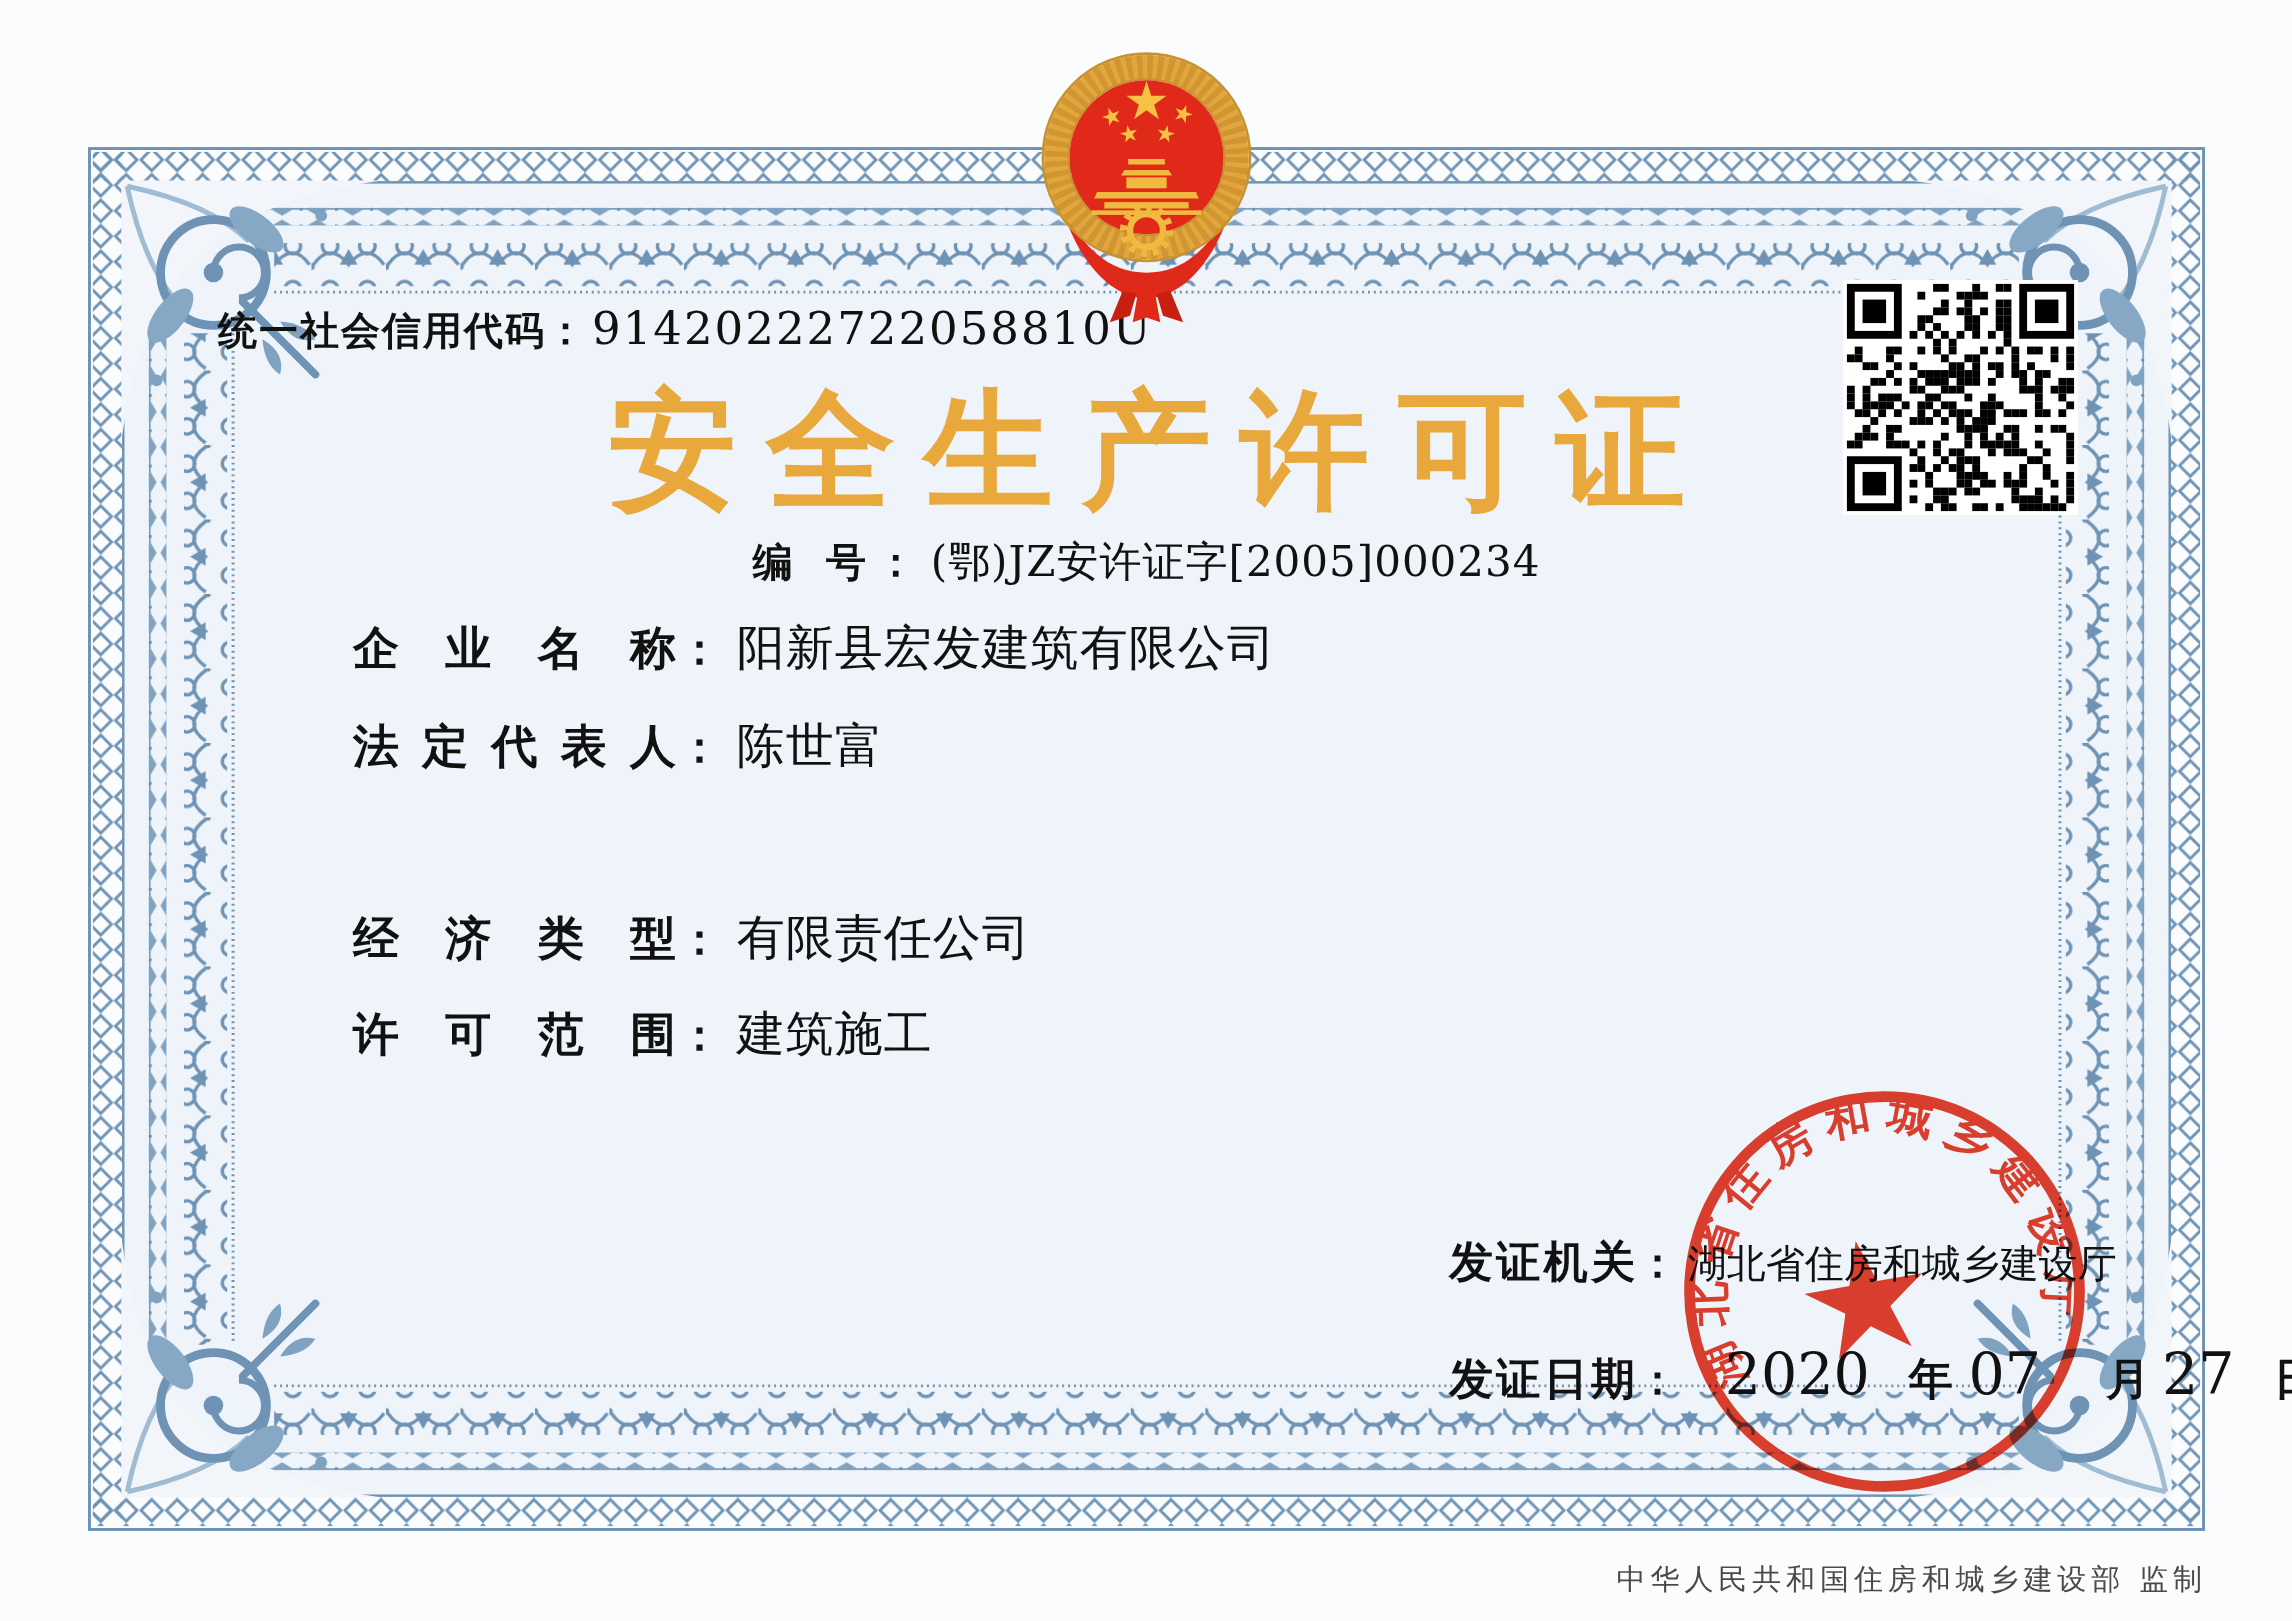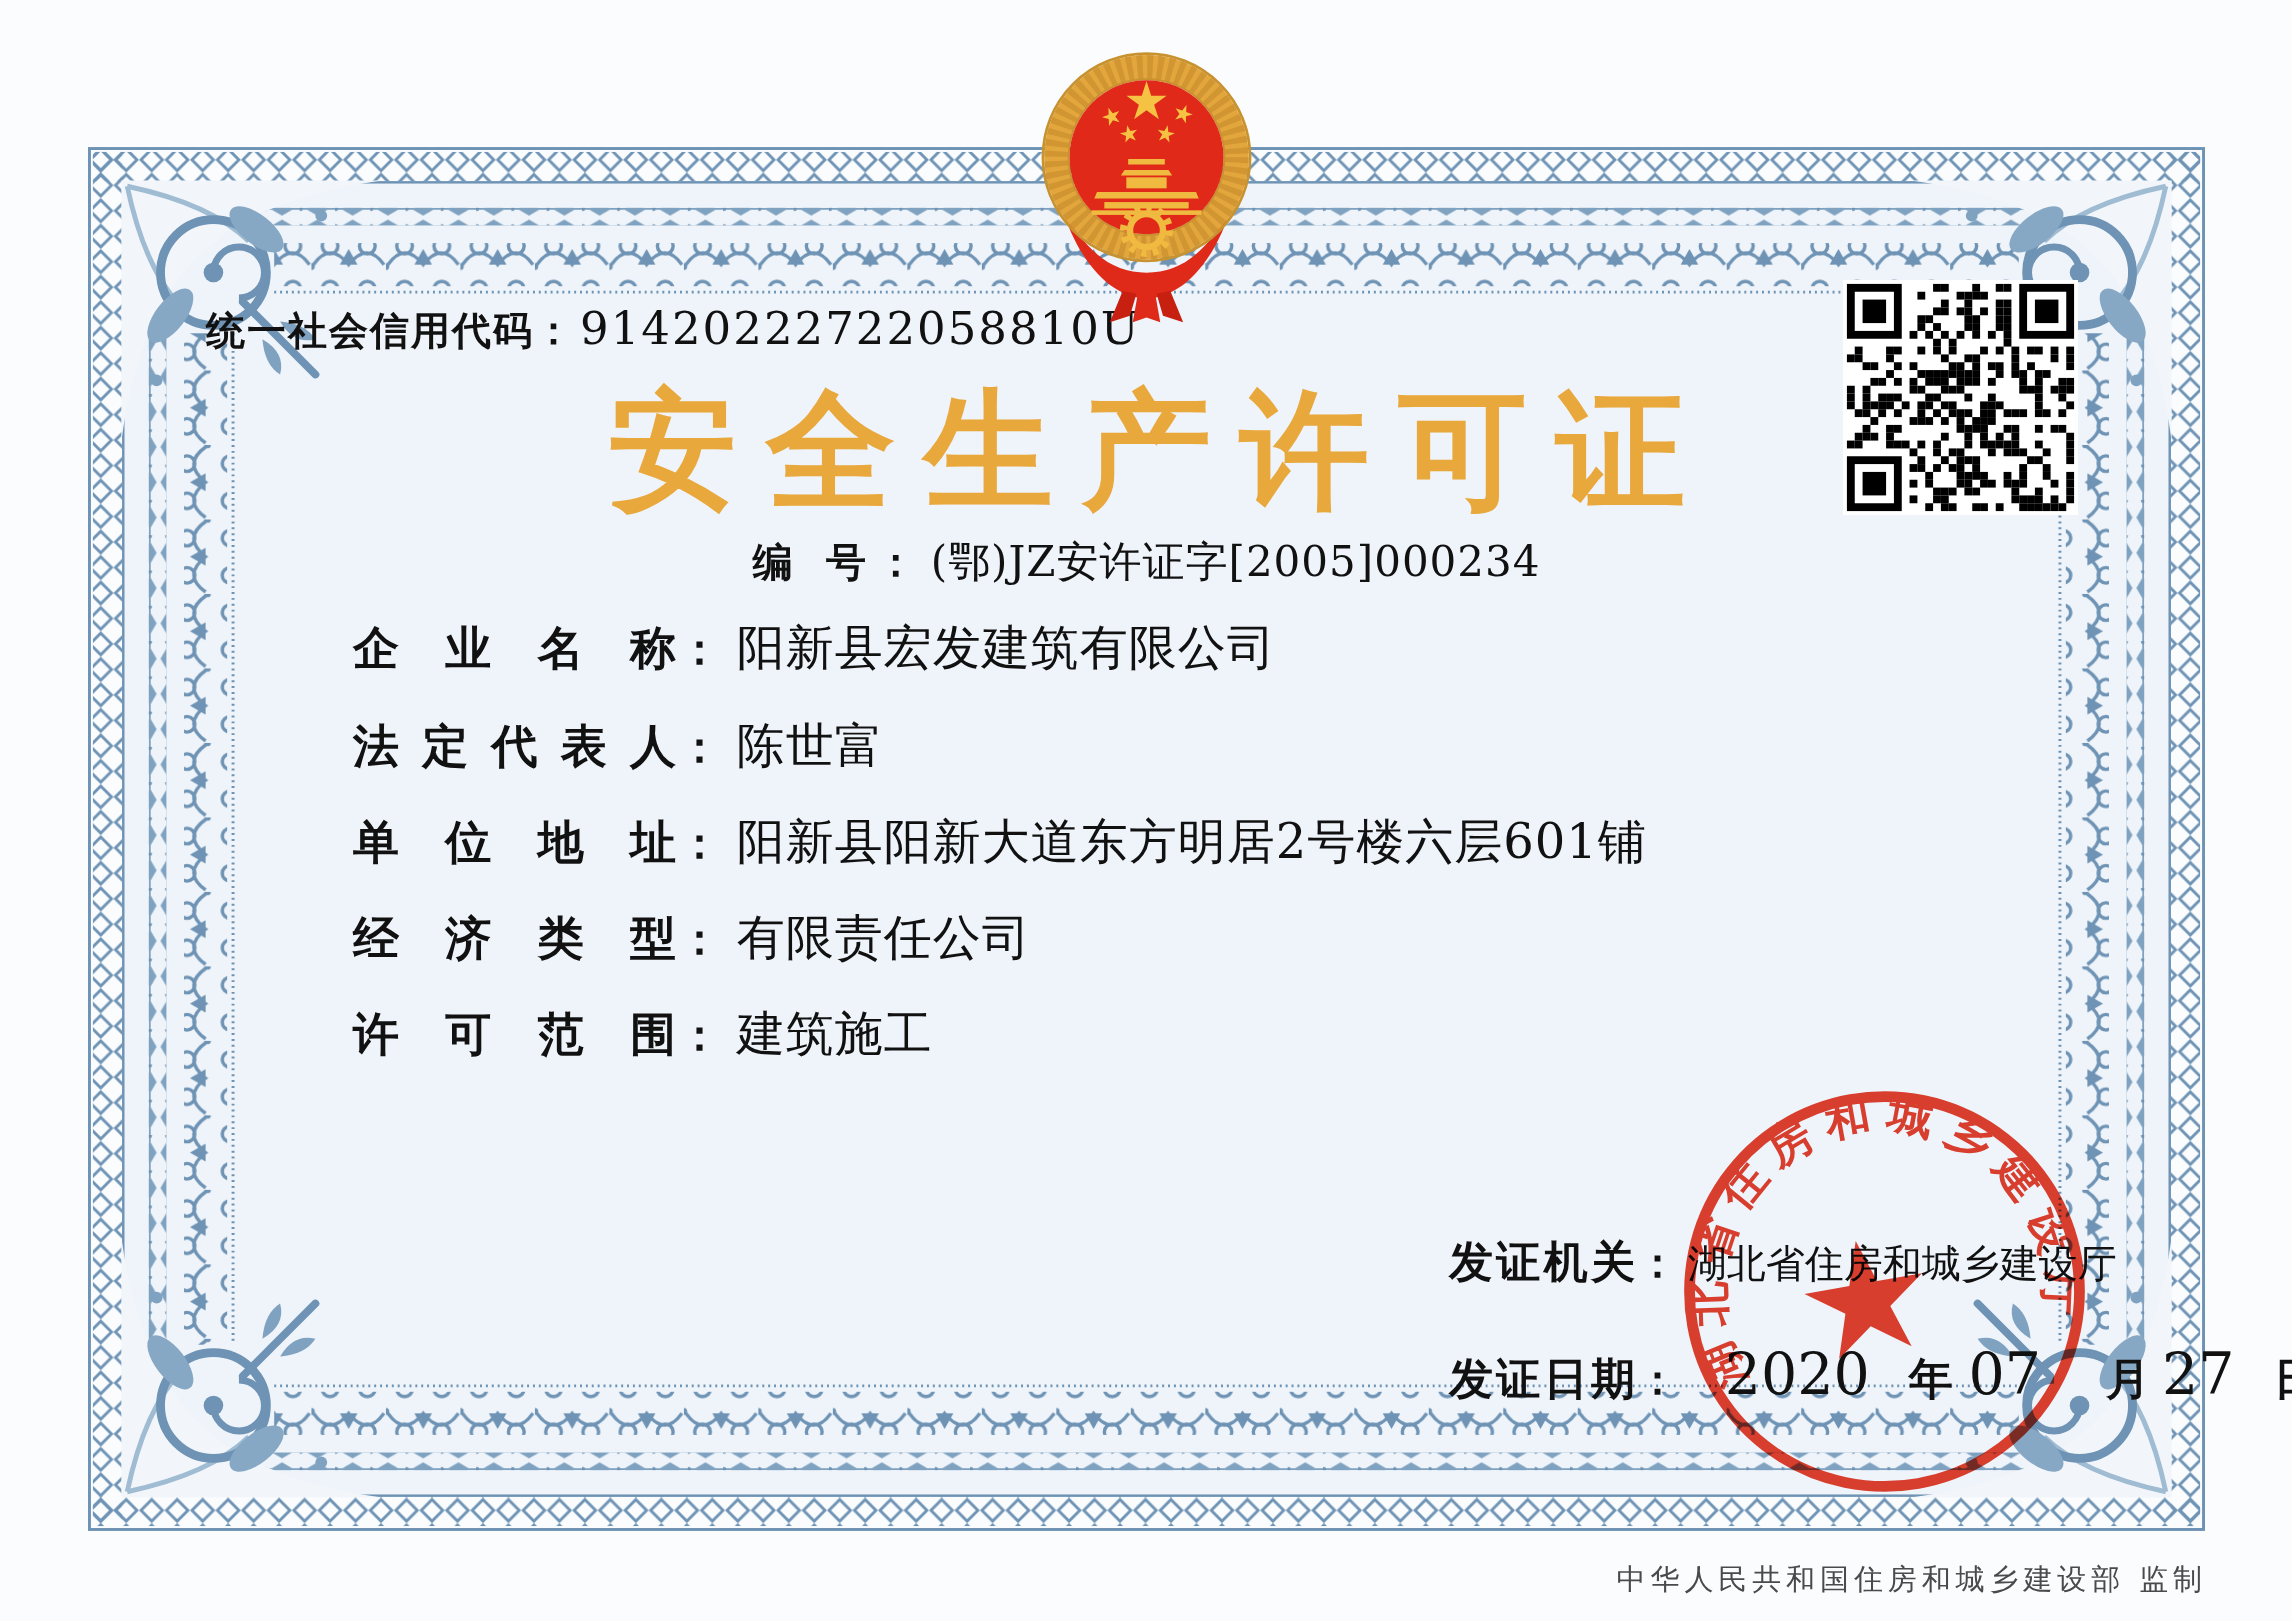--- a/index.html
+++ b/index.html
@@ -1,21 +1,21 @@
 <!DOCTYPE html>
 <html><head>
 <meta charset="utf-8">
 <style>
   html,body{margin:0;padding:0;background:#ffffff;}
   .page{position:relative;width:2293px;height:1621px;background:#FAFCFE;overflow:hidden;
         font-family:"DejaVu Sans","Liberation Sans",sans-serif;color:#111;}
   .frame{position:absolute;left:88px;top:147px;z-index:0;}
   .emblem{position:absolute;left:1036px;top:49px;width:221px;height:275px;z-index:3;}
   .qr{position:absolute;left:1843px;top:280px;width:235px;height:235px;z-index:2;}
-  .credit{position:absolute;left:206px;top:302px;z-index:2;white-space:nowrap;}
+  .credit{position:absolute;left:218px;top:302px;z-index:2;white-space:nowrap;}
   .credit .lab{font-weight:bold;font-size:39px;letter-spacing:2px;}
   .credit .val{font-family:"DejaVu Serif","Liberation Serif",serif;font-size:45px;letter-spacing:2px;}
   .title{position:absolute;left:0;right:0;top:365px;text-align:center;z-index:2;
          font-weight:bold;font-size:129px;color:#E9A83C;letter-spacing:29px;text-indent:29px;white-space:nowrap;}
   .serial{position:absolute;left:0;right:0;top:534px;text-align:center;z-index:2;white-space:nowrap;}
   .serial .lab{font-weight:bold;font-size:40px;letter-spacing:9.8px;}
   .serial .val{font-family:"DejaVu Serif","Liberation Serif",serif;font-size:42px;letter-spacing:1px;}
   .frow{position:absolute;left:353px;z-index:2;white-space:nowrap;}
   .flabel{display:inline-block;width:323px;text-align:justify;text-align-last:justify;
           font-weight:bold;font-size:46px;vertical-align:baseline;}
@@ -468,23 +468,20 @@
     <span class="lab">编 号：</span>
     <span class="val">(鄂)JZ安许证字[2005]000234</span>
   </div>
 
   <div class="frow r1">
     <span class="flabel">企业名称</span><span class="fcolon">：</span><span class="fval">阳新县宏发建筑有限公司</span>
   </div>
   <div class="frow r2">
     <span class="flabel">法定代表人</span><span class="fcolon">：</span><span class="fval">陈世富</span>
   </div>
-  <div class="frow r3">
-    <span class="flabel">单位地址</span><span class="fcolon">：</span><span class="fval">阳新县阳新大道东方明居2号楼六层601铺</span>
-  </div>
   <div class="frow r4">
     <span class="flabel">经济类型</span><span class="fcolon">：</span><span class="fval">有限责任公司</span>
   </div>
   <div class="frow r5">
     <span class="flabel">许可范围</span><span class="fcolon">：</span><span class="fval">建筑施工</span>
   </div>
 
   <div class="irow i1">
     <span class="ilabel">发证机关</span><span class="icolon">：</span><span class="ival">湖北省住房和城乡建设厅</span>
   </div>

